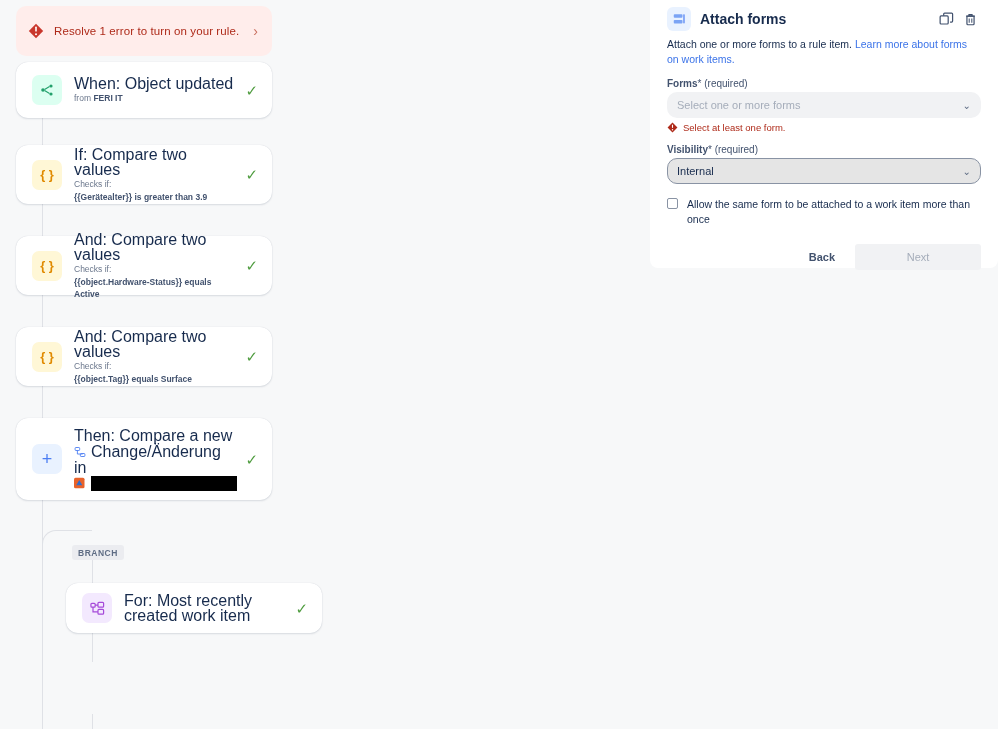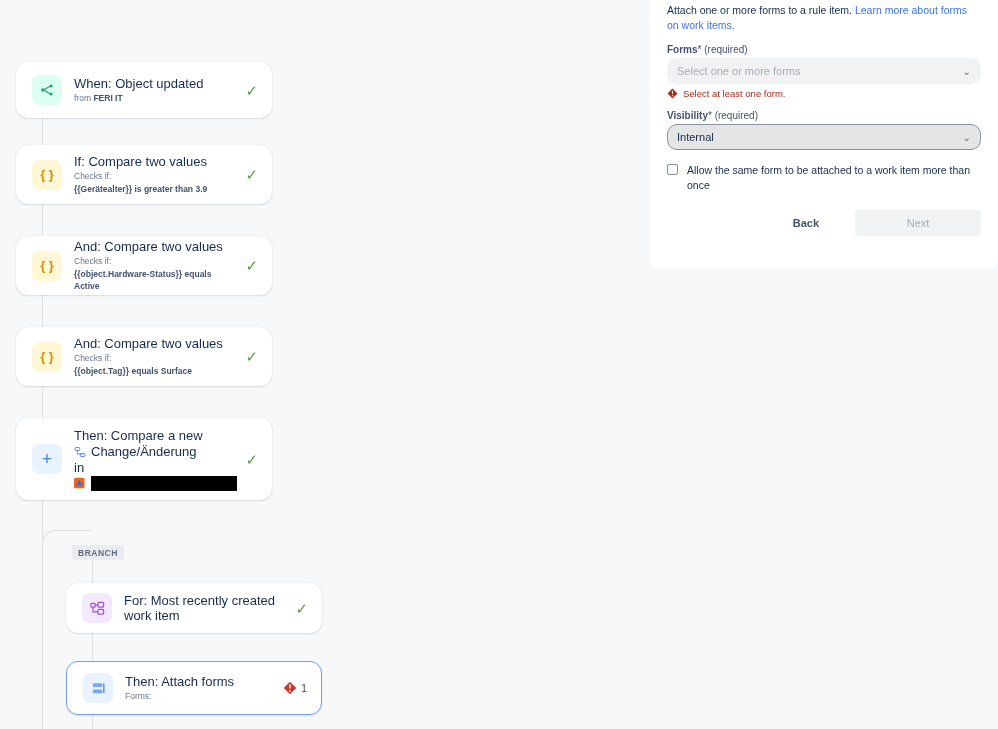--- a/index.html
+++ b/index.html
@@ -76,21 +76,21 @@
     flex: 0 0 30px;
     display: flex; align-items: center; justify-content: center;
     margin-right: 12px;
   }
   .ic-green { background: #dcfff1; }
   .ic-yellow { background: #fff7d6; color: #e08a00; font-weight: 700; font-size: 13px; }
   .ic-blue { background: #e9f2ff; color: #4c7ef3; font-size: 18px; font-weight: 300; }
   .ic-purple { background: #f3e9fe; }
   .ic-bluebar { background: #e9f2ff; }
   .card .body { flex: 1; min-width: 0; }
-  .card .title { font-size: 13px; color: #172b4d; line-height: 15px; }
+  .card .title { font-size: 16px; color: #172b4d; line-height: 15px; }
   .card .sub { font-size: 8.5px; color: #6b778c; line-height: 12px; margin-top: 1px; }
   .card .sub b { font-weight: 700; color: #42526e; }
   .check { color: #4f9c3f; font-size: 15px; line-height: 1; margin-left: 8px; }
   .errcount { display: flex; align-items: center; gap: 4px; margin-left: 8px; }
   .errcount span { font-size: 11px; color: #42526e; }
 
   
   .card.create { align-items: center; padding-top: 0; }
   .card.create .title { line-height: 16px; }
   .chg-line { display: flex; align-items: center; gap: 5px; }
@@ -127,36 +127,45 @@
   .sel .val { flex: 1; }
   .sel .caret { color: #5e6c84; font-size: 10px; }
   .f-err { display: flex; align-items: center; gap: 5px; margin-top: 4px; }
   .f-err span { font-size: 9.5px; color: #ae2a19; }
   .cb-row { display: flex; margin-top: 13px; }
   .cb {
     width: 11px; height: 11px; flex: 0 0 11px; margin-top: 1px;
     border: 1px solid #8993a4; border-radius: 2px; background: #fff; cursor: pointer;
   }
   .cb-label { font-size: 10.5px; color: #172b4d; line-height: 15px; margin-left: 9px; }
-  .btn-row { display: flex; justify-content: flex-end; align-items: center; gap: 24px; margin-top: 17px; text-align: right; }
+  .btn-row { display: flex; justify-content: flex-end; align-items: center; gap: 8px; margin-top: 17px; text-align: right; }
   .btn {
     height: 26px; border-radius: 3px; font-size: 11px;
     display: flex; align-items: center; justify-content: center;
     cursor: pointer; border: none; font-family: inherit;
   }
   .btn-back { background: transparent; color: #42526e; padding: 0 12px; font-weight: 600;}
   .btn-next { background: #f1f2f4; color: #a5adba; width: 126px; font-weight: 500;}
 </style>
 </head>
 <body>
 
 <div id="root">
 
   <div id="canvas">
 
+    <div class="err-banner">
+      <svg class="err-ic" viewBox="0 0 16 16">
+        <path d="M8 .8 15.2 8 8 15.2.8 8z" fill="#c9372c"></path>
+        <rect x="7.2" y="3.6" width="1.6" height="5" fill="#fff" rx=".7"></rect>
+        <circle cx="8" cy="11.2" r="1" fill="#fff"></circle>
+      </svg>
+      <div class="err-txt">Resolve 1 error to turn on your rule.</div>
+      <div class="chev">›</div>
+    </div>
 
     <div class="vline" style="left:42px; top:118px; height:400px;"></div>
     <div class="vline" style="left:42px; top:518px; height:211px;"></div>
 
     <div class="branch-elbow" style="left:42px; top:530px; width:50px; height:26px;"></div>
     <div class="vline" style="left:92px; top:556px; height:38px;"></div>
     <div class="vline" style="left:92px; top:632px; height:30px;"></div>
     <div class="vline" style="left:92px; top:714px; height:15px;"></div>
     <div class="branch-tag" style="left:72px; top:545px;">BRANCH</div>
 
@@ -246,46 +255,48 @@
           <rect x="8.5" y="9" width="6" height="5" rx="1" fill="none" stroke="#a64ad9" stroke-width="1.3"></rect>
           <path d="M3.2 6.5v5.2h5.2M5.5 4.3h3" stroke="#a64ad9" stroke-width="1.3" fill="none"></path>
         </svg>
       </div>
       <div class="body">
         <div class="title">For: Most recently created work item</div>
       </div>
       <div class="check">✓</div>
     </div>
 
-    <div class="card selected" style="left:66px; top:661px; width:256px; height:54px;">
-      <div class="ic-box ic-bluebar">
-        <svg width="15" height="15" viewBox="0 0 16 16">
+
+  </div>
+
+  <div id="panel">
+
+    <div class="p-head">
+      <div class="ic-box">
+        <svg width="14" height="14" viewBox="0 0 16 16">
           <rect x="2" y="2.5" width="10" height="4" rx="1" fill="#7ba4f5"></rect>
           <rect x="2" y="9" width="10" height="4" rx="1" fill="#7ba4f5"></rect>
           <rect x="13" y="2.5" width="1.4" height="10.5" rx=".7" fill="#4c7ef3"></rect>
         </svg>
       </div>
-      <div class="body">
-        <div class="title">Then: Attach forms</div>
-        <div class="sub">Forms:</div>
-      </div>
-      <div class="errcount">
-        <svg width="14" height="14" viewBox="0 0 16 16">
-          <path d="M8 .8 15.2 8 8 15.2.8 8z" fill="#c9372c"></path>
-          <rect x="7.2" y="3.6" width="1.6" height="5" fill="#fff" rx=".7"></rect>
-          <circle cx="8" cy="11.2" r="1" fill="#fff"></circle>
-        </svg>
-        <span>1</span>
-      </div>
-    </div>
-
-  </div>
-
-  <div id="panel">
-
+      <div class="p-title">Attach forms</div>
+      <div class="tool">
+        <svg width="15" height="15" viewBox="0 0 16 16">
+          <rect x="1.2" y="4.2" width="8.6" height="8.6" rx="1" fill="none" stroke="#42526e" stroke-width="1.3"></rect>
+          <path d="M5 4V2.2a1 1 0 0 1 1-1h7.5a1 1 0 0 1 1 1v7.5a1 1 0 0 1-1 1H11.8" fill="none" stroke="#42526e" stroke-width="1.3"></path>
+        </svg>
+      </div>
+      <div class="tool">
+        <svg width="15" height="15" viewBox="0 0 16 16">
+          <path d="M3.2 4.4h9.6M6.4 4.4V2.9h3.2v1.5" fill="none" stroke="#42526e" stroke-width="1.3"></path>
+          <rect x="4.2" y="4.4" width="7.6" height="9.2" rx="1" fill="none" stroke="#42526e" stroke-width="1.3"></rect>
+          <path d="M6.6 6.8v4.6M9.4 6.8v4.6" stroke="#42526e" stroke-width="1.1"></path>
+        </svg>
+      </div>
+    </div>
 
     <div class="p-desc">
       <span>Attach one or more forms to a rule item. </span><a>Learn more about forms on work items.</a>
     </div>
 
     <div class="f-label">
       <span>Forms</span><span class="req">*</span>
       <span class="req">(required)</span>
     </div>
     <div class="sel ghost">

